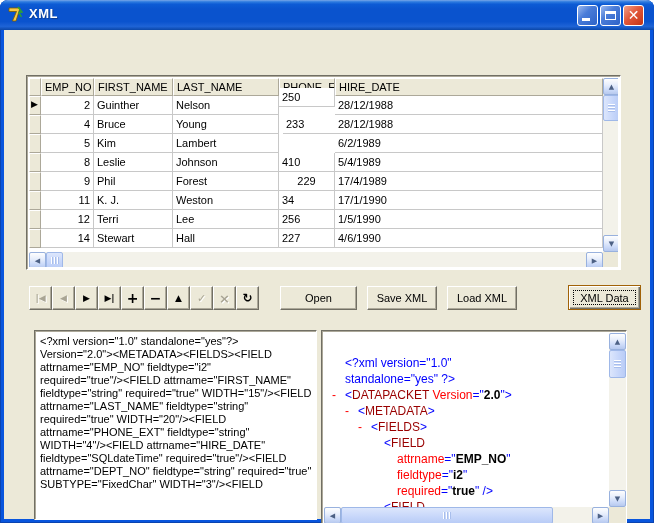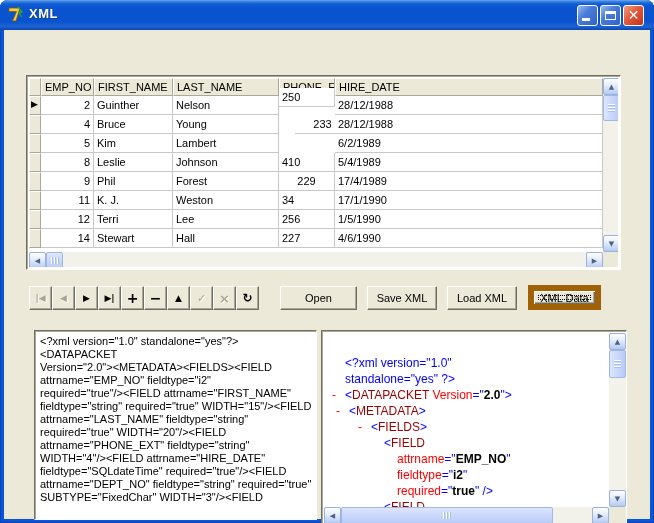--- a/index.html
+++ b/index.html
@@ -40,21 +40,21 @@
   .grip-v{position:absolute;left:4px;right:4px;top:50%;margin-top:-4px;height:8px;
     background:repeating-linear-gradient(180deg,#FFFFFF 0 1px,#A8BEEC 1px 2px,transparent 2px 3px);}
   .grip-h{position:absolute;top:4px;bottom:4px;left:50%;margin-left:-4px;width:8px;
     background:repeating-linear-gradient(90deg,#FFFFFF 0 1px,#A8BEEC 1px 2px,transparent 2px 3px);}
   .sb-corner{position:absolute;width:17px;height:17px;background:#ECE9D8;}
 
   
   .btn{position:absolute;background:#ECE9D8;border:1px solid;border-color:#FFFFFF #716F64 #716F64 #FFFFFF;
     box-shadow:inset -1px -1px 0 #ACA899;font-size:11px;color:#000;text-align:center;cursor:pointer;
     display:flex;align-items:center;justify-content:center;}
-  .btn-default{border:6px solid #a16207;box-shadow:inset 1px 1px 0 #FFFFFF,inset -1px -1px 0 #716F64,inset -2px -2px 0 #ACA899;}
+  .btn-default{border:1px solid #a16207;box-shadow:inset 1px 1px 0 #FFFFFF,inset -1px -1px 0 #716F64,inset -2px -2px 0 #ACA899;margin-left:40px;}
   .btn-default::before{content:"";position:absolute;inset:4px;border:1px dotted #000;}
   .nav-glyph{font-family:"DejaVu Sans",sans-serif;font-weight:bold;color:#000;line-height:1;}
   .nav-disabled .nav-glyph{color:#A9A594;text-shadow:1px 1px 0 #fff;}
 
   
   .memo{position:absolute;left:30px;top:300px;width:283px;height:190px;}
   .memo-body{position:absolute;inset:1px;margin:1px;background:#fff;overflow:hidden;padding:2px 3px;cursor:text;}
   .memo-line{font-size:11px;line-height:13px;color:#000;white-space:pre;}
 
   
@@ -108,21 +108,21 @@
               <div class="gcell gind" style="left: 0px; top: 18px; width: 12px; height: 19px; padding: 2px 0px 0px 1px; font-size: 9px;">▶</div>
               <div class="gcell num" style="left: 12px; top: 18px; width: 53px;">2</div>
               <div class="gcell " style="left: 65px; top: 18px; width: 79px;">Guinther</div>
               <div class="gcell " style="left: 144px; top: 18px; width: 106px;">Nelson</div>
               <div class="gcell " style="left: 250px; top: 10px; width: 56px;">250</div>
               <div class="gcell " style="left: 306px; top: 18px; width: 268px;">28/12/1988</div>
               <div class="gcell gind" style="left: 0px; top: 37px; width: 12px; height: 19px; padding: 2px 0px 0px 1px; font-size: 9px;"></div>
               <div class="gcell num" style="left: 12px; top: 37px; width: 53px;">4</div>
               <div class="gcell " style="left: 65px; top: 37px; width: 79px;">Bruce</div>
               <div class="gcell " style="left: 144px; top: 37px; width: 106px;">Young</div>
-              <div class="gcell " style="left: 266px; top: 37px; width: 56px; text-align: center;">233</div>
+              <div class="gcell " style="left: 254px; top: 37px; width: 56px;">233</div>
               <div class="gcell " style="left: 306px; top: 37px; width: 268px;">28/12/1988</div>
               <div class="gcell gind" style="left: 0px; top: 56px; width: 12px; height: 19px; padding: 2px 0px 0px 1px; font-size: 9px;"></div>
               <div class="gcell num" style="left: 12px; top: 56px; width: 53px;">5</div>
               <div class="gcell " style="left: 65px; top: 56px; width: 79px;">Kim</div>
               <div class="gcell " style="left: 144px; top: 56px; width: 106px;">Lambert</div>
               <div class="gcell " style="left: 250px; top: 56px; width: 56px; margin-top: 20px;">22</div>
               <div class="gcell " style="left: 306px; top: 56px; width: 268px;">6/2/1989</div>
               <div class="gcell gind" style="left: 0px; top: 75px; width: 12px; height: 19px; padding: 2px 0px 0px 1px; font-size: 9px;"></div>
               <div class="gcell num" style="left: 12px; top: 75px; width: 53px;">8</div>
               <div class="gcell " style="left: 65px; top: 75px; width: 79px;">Leslie</div>
@@ -224,42 +224,41 @@
       <div class="btn" style="left:443px;top:256px;width:70px;height:24px;">
           <span>Load XML</span>
         </div>
       <div class="btn btn-default" style="left:524px;top:255px;width:73px;height:25px;">
           <span>XML Data</span>
         </div>
 
       <div class="memo sunken">
         <div class="memo-body" id="memo-body">
             <div class="memo-line">&lt;?xml version="1.0" standalone="yes"?&gt;</div>
-            <div class="memo-line">&lt;DATAPACKET</div>
             <div class="memo-line">Version="2.0"&gt;&lt;METADATA&gt;&lt;FIELDS&gt;&lt;FIELD</div>
             <div class="memo-line">attrname="EMP_NO" fieldtype="i2"</div>
             <div class="memo-line">required="true"/&gt;&lt;FIELD attrname="FIRST_NAME"</div>
             <div class="memo-line">fieldtype="string" required="true" WIDTH="15"/&gt;&lt;FIELD</div>
             <div class="memo-line">attrname="LAST_NAME" fieldtype="string"</div>
             <div class="memo-line">required="true" WIDTH="20"/&gt;&lt;FIELD</div>
             <div class="memo-line">attrname="PHONE_EXT" fieldtype="string"</div>
             <div class="memo-line">WIDTH="4"/&gt;&lt;FIELD attrname="HIRE_DATE"</div>
             <div class="memo-line">fieldtype="SQLdateTime" required="true"/&gt;&lt;FIELD</div>
             <div class="memo-line">attrname="DEPT_NO" fieldtype="string" required="true"</div>
             <div class="memo-line">SUBTYPE="FixedChar" WIDTH="3"/&gt;&lt;FIELD</div>
           </div>
       </div>
 
       <div class="xmlpanel sunken">
         <div class="xml-body">
           <div class="xml-content" id="xml-content">
               <div class="x-line" style="padding-left: 21px;"><span class="x-pi">&lt;?xml version="1.0"</span></div>
               <div class="x-line" style="padding-left: 21px;"><span class="x-pi">standalone="yes" ?&gt;</span></div>
               <div class="x-line" style="padding-left: 8px;"><span class="x-marker">-</span><span class="x-m">&lt;</span><span class="x-t">DATAPACKET</span><span class="x-m"> </span><span class="x-at">Version</span><span class="x-m">="</span><span class="x-tx">2.0</span><span class="x-m">"&gt;</span></div>
-              <div class="x-line" style="padding-left: 12px;"><span class="x-marker">-</span><span class="x-m">&lt;</span><span class="x-t">METADATA</span><span class="x-m">&gt;</span></div>
+              <div class="x-line" style="padding-left: 21px;"><span class="x-marker">-</span><span class="x-m">&lt;</span><span class="x-t">METADATA</span><span class="x-m">&gt;</span></div>
               <div class="x-line" style="padding-left: 34px;"><span class="x-marker">-</span><span class="x-m">&lt;</span><span class="x-t">FIELDS</span><span class="x-m">&gt;</span></div>
               <div class="x-line" style="padding-left: 60px;"><span class="x-m">&lt;</span><span class="x-t">FIELD</span></div>
               <div class="x-line" style="padding-left: 73px;"><span class="x-at">attrname</span><span class="x-m">="</span><span class="x-tx">EMP_NO</span><span class="x-m">"</span></div>
               <div class="x-line" style="padding-left: 73px;"><span class="x-at">fieldtype</span><span class="x-m">="</span><span class="x-tx">i2</span><span class="x-m">"</span></div>
               <div class="x-line" style="padding-left: 73px;"><span class="x-at">required</span><span class="x-m">="</span><span class="x-tx">true</span><span class="x-m">" /&gt;</span></div>
               <div class="x-line" style="padding-left: 60px;"><span class="x-m">&lt;</span><span class="x-t">FIELD</span></div>
             </div>
 
           <div class="sb-track" style="left:285px;top:0;width:17px;height:174px;">
             <div class="sb-btn" style="left:0;top:0;">

